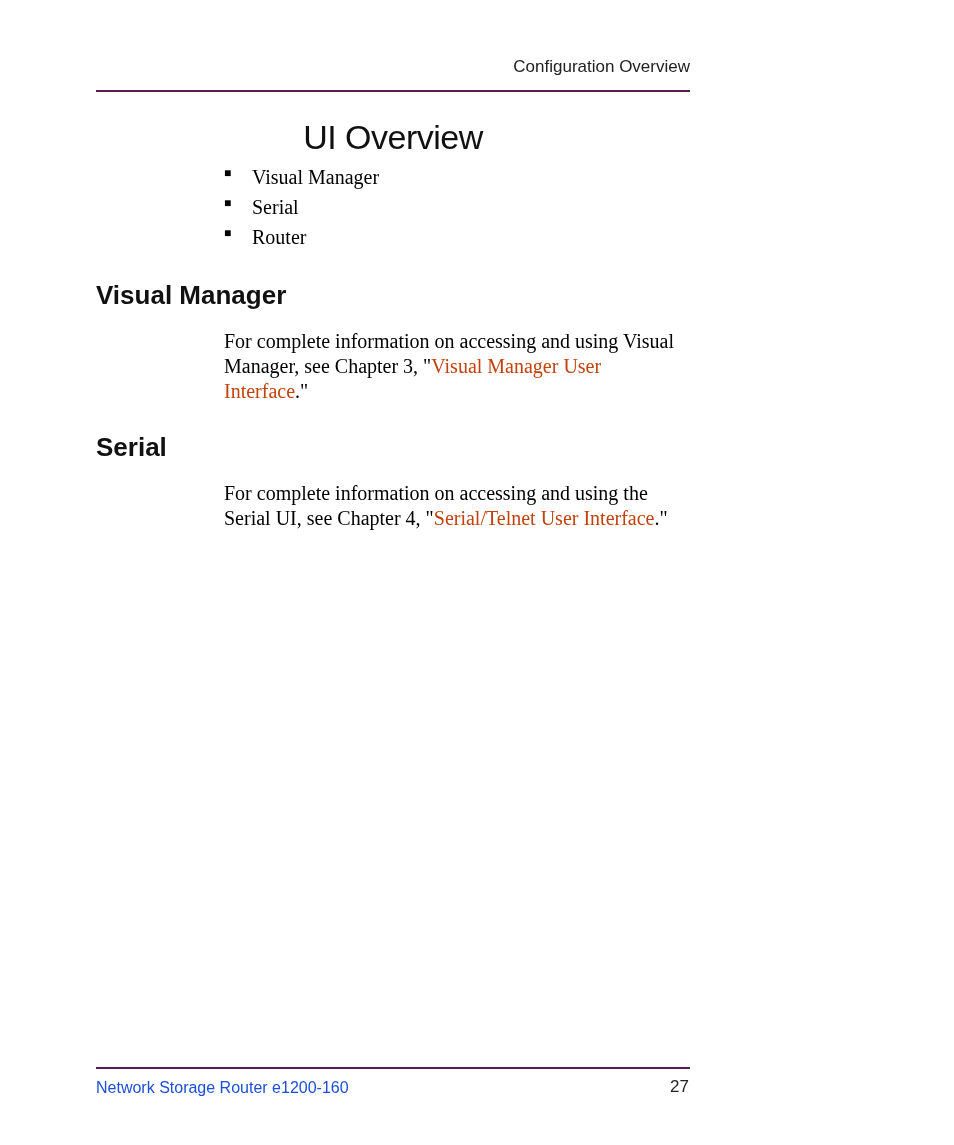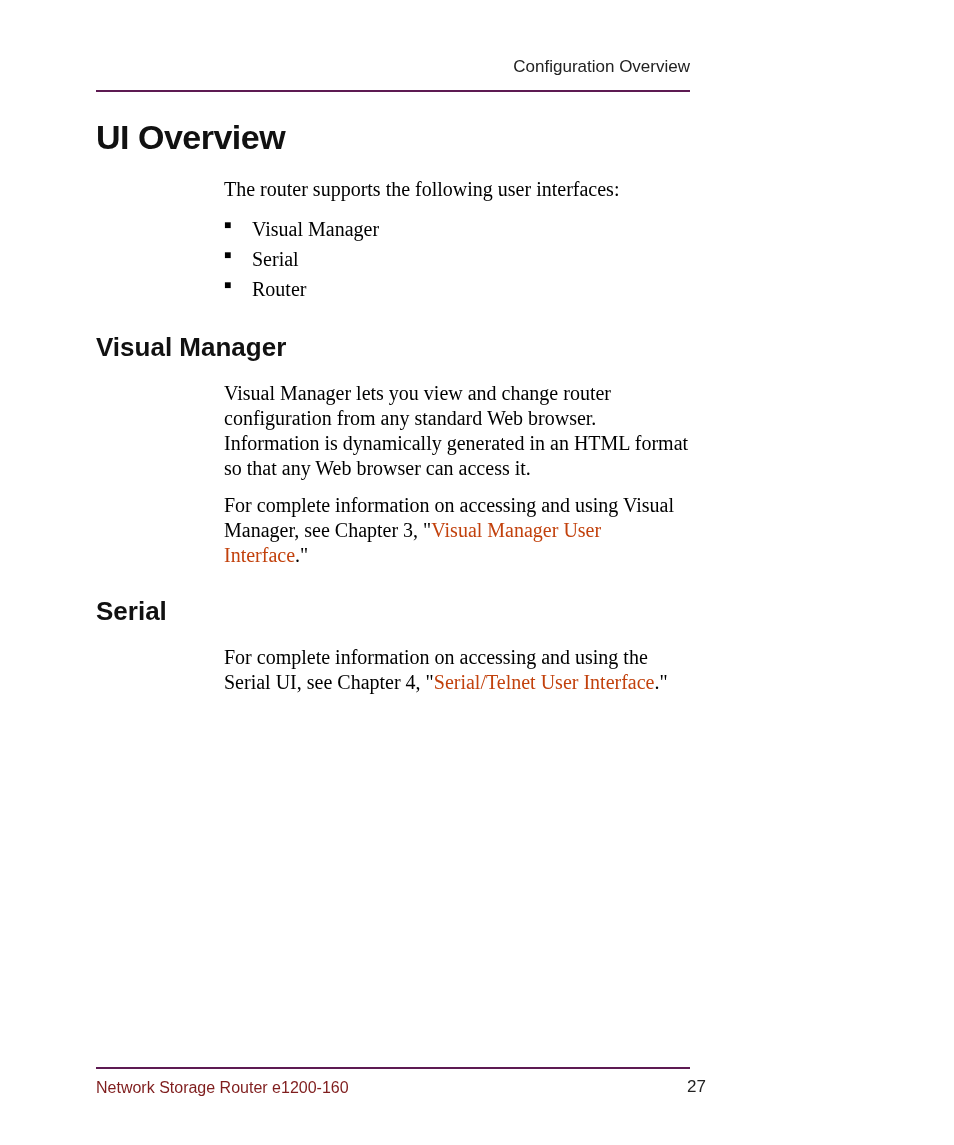--- a/index.html
+++ b/index.html
@@ -2,24 +2,24 @@
 <html><head>
 <meta charset="utf-8">
 <style>
   * { box-sizing: border-box; margin: 0; padding: 0; }
   html, body { width: 954px; height: 1145px; background: #fff; }
   body { font-family: "Times New Roman", Times, serif; color: #000; }
   .page { position: relative; width: 786px; height: 1145px; padding: 58px 96px 50px 96px; }
   .header-line { position: absolute; left: 96px; right: 96px; top: 90px; border-top: 2px solid #5d1a52; }
   .header-text { position: absolute; right: 96px; top: 57px; font-family: "Trebuchet MS", "Helvetica Neue", Arial, sans-serif; font-size: 17px; color: #222; font-weight: 400; }
   .footer-line { position: absolute; left: 96px; right: 96px; bottom: 76px; border-top: 2px solid #5d1a52; }
-  .footer-left { position: absolute; left: 96px; bottom: 48px; font-family: "Trebuchet MS", "Helvetica Neue", Arial, sans-serif; font-size: 16px; color: #7f1d1d; }
-  .footer-right { position: absolute; right: 80px; bottom: 48px; font-family: "Trebuchet MS", "Helvetica Neue", Arial, sans-serif; font-size: 17px; color: #222; }
+  .footer-left { position: absolute; left: 96px; bottom: 48px; font-family: "Trebuchet MS", "Helvetica Neue", Arial, sans-serif; font-size: 16px; color: #1d4ed8; }
+  .footer-right { position: absolute; right: 97px; bottom: 48px; font-family: "Trebuchet MS", "Helvetica Neue", Arial, sans-serif; font-size: 17px; color: #222; }
   .content { padding-top: 60px; }
-  h1.title { font-family: "Trebuchet MS", "Helvetica Neue", Arial, sans-serif; font-size: 34px; font-weight: 700; color: #111; margin-bottom: 20px; letter-spacing: -0.5px; }
+  h1.title { font-family: "Trebuchet MS", "Helvetica Neue", Arial, sans-serif; font-size: 34px; font-weight: 400; color: #111; margin-bottom: 5px; letter-spacing: -0.5px; text-align: center; }
   h2.subhead { font-family: "Trebuchet MS", "Helvetica Neue", Arial, sans-serif; font-size: 26px; font-weight: 700; color: #111; margin-top: 28px; margin-bottom: 18px; }
   .body-block { margin-left: 128px; }
   p.body { font-size: 20px; line-height: 1.25; margin-bottom: 12px; }
   ul.bullets { list-style: none; margin: 4px 0 10px 0; }
   ul.bullets li { font-size: 20px; line-height: 1.5; padding-left: 28px; position: relative; }
   ul.bullets li::before { content: "■"; position: absolute; left: 0; top: 2px; font-size: 12px; color: #000; }
   a.xref { color: #c2410c; text-decoration: none; }
 </style>
 </head>
 <body>
@@ -27,31 +27,29 @@
 <div class="page">
 
   <div class="header-text">Configuration Overview</div>
   <div class="header-line"></div>
 
   <div class="content">
 
     <h1 class="title">UI Overview</h1>
 
     <div class="body-block">
-      <p class="body">The router supports the following user interfaces:</p>
       <ul class="bullets">
         <li>Visual Manager</li>
         <li>Serial</li>
         <li>Router</li>
       </ul>
     </div>
 
     <h2 class="subhead">Visual Manager</h2>
     <div class="body-block">
-      <p class="body">Visual Manager lets you view and change router configuration from any standard Web browser. Information is dynamically generated in an HTML format so that any Web browser can access it.</p>
       <p class="body">
         <span>For complete information on accessing and using Visual Manager, see Chapter 3, "</span><a href="#" class="xref">Visual Manager User Interface</a><span>."</span>
       </p>
     </div>
 
     <h2 class="subhead">Serial</h2>
     <div class="body-block">
       <p class="body">
         <span>For complete information on accessing and using the Serial UI, see Chapter 4, "</span><a href="#" class="xref">Serial/Telnet User Interface</a><span>."</span>
       </p>

